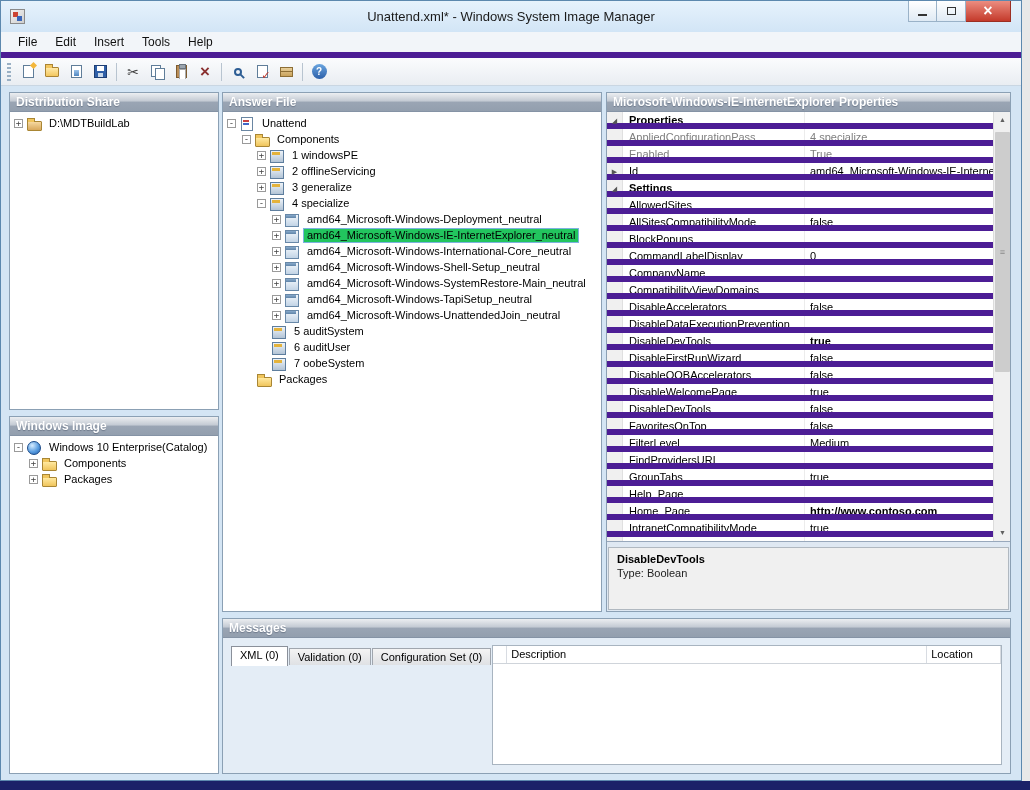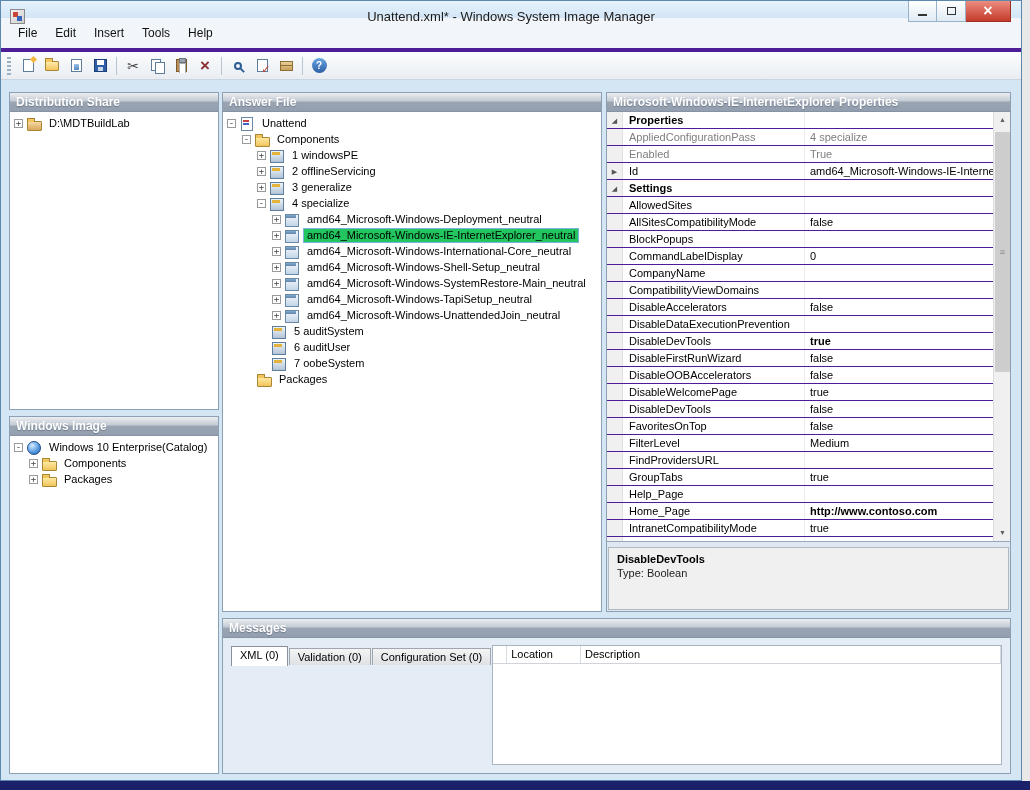--- a/index.html
+++ b/index.html
@@ -4,37 +4,37 @@
 <style>
   * { margin:0; padding:0; box-sizing:border-box; }
   html,body { width:1030px; height:790px; overflow:hidden; background:#e8e8e8;
               font-family:"Liberation Sans","DejaVu Sans",sans-serif; }
 
   .window { position:absolute; left:0; top:0; width:1022px; height:781px;
             background:#d4e5f4; border:1px solid #5c88ae; }
   .bottom-strip { position:absolute; left:0; top:781px; width:1030px; height:9px; background:#1b2168; }
 
   
-  .titlebar { position:relative; height:17px; background:linear-gradient(#e6f2fc,#d2e5f6);
+  .titlebar { position:relative; height:31px; background:linear-gradient(#e6f2fc,#d2e5f6);
               text-align:center; font-size:13px; line-height:31px; color:#1a1a1a; }
   .app-icon { position:absolute; left:9px; top:8px; width:15px; height:15px;
               background:linear-gradient(135deg,#f2f2f2,#cfcfcf); border:1px solid #8a8a8a; }
   .app-icon::before { content:""; position:absolute; left:2px; top:2px; width:5px; height:5px; background:#cc4433; }
   .app-icon::after  { content:""; position:absolute; right:2px; bottom:2px; width:5px; height:5px; background:#3a66b8; }
   .win-controls { position:absolute; right:10px; top:0; display:flex; }
   .wc { height:21px; width:29px; border:1px solid #9ab2c8; border-top:none;
         background:linear-gradient(#ffffff,#dfeaf4); display:flex; align-items:center; justify-content:center; }
   .wc + .wc { border-left:none; }
   .glyph-min { width:9px; height:2px; background:#333; margin-top:7px; }
   .glyph-max { width:9px; height:8px; border:1px solid #333; }
   .wc.close { width:45px; background:linear-gradient(#ec8d80,#c43a2b); border-color:#9c2f23; }
   .wc.close::before { content:"×"; color:#fff; font-size:16px; font-weight:bold; line-height:18px; }
 
   
-  .menubar { height:34px; background:#f2f5f9; border-bottom:4px solid #4c1d95;
+  .menubar { height:26px; background:#f2f5f9; border-bottom:6px solid #4c1d95;
              display:flex; align-items:center; padding-left:8px;text-align:center; }
   .menu-item { padding:3px 9px; font-size:12px; color:#111; cursor:default; }
   .toolbar { height:28px; background:linear-gradient(#fbfcfd,#e9edf2); border-bottom:1px solid #c9d6e2;
              display:flex; align-items:center; padding-left:6px; }
   .tb-grip { width:4px; height:18px; margin-right:5px;
              background:repeating-linear-gradient(#9ab0c4 0 2px, transparent 2px 4px); }
   .tb-sep { width:1px; height:18px; background:#b8c4d0; margin:0 4px; }
   .tb-btn { width:24px; height:23px; display:inline-flex; align-items:center; justify-content:center; }
   .tbi { display:inline-block; position:relative; }
   .tbi-new-file { width:11px; height:13px; background:#fff; border:1px solid #5f7d99; }
@@ -107,21 +107,21 @@
               background:linear-gradient(#f2f7fc,#c2d4e6); border:1px solid #6888a8; }
   .ti-component::after { content:""; position:absolute; left:1px; top:2px; width:10px; height:3px;
               background:linear-gradient(#88aacc,#5f84a8); }
   .tlabel { padding:0 3px; border:1px solid transparent; line-height:13px; }
   .tlabel.selected { background:#22c55e; border-color:#7db2e0; }
 
   
   .prop-body { flex:1; display:flex; flex-direction:column; background:#dfe8f2; }
   .pg-wrap { flex:none; height:430px; position:relative; background:#fff; border-bottom:1px solid #98a8bc; overflow:hidden; }
   .pg-rows { position:absolute; left:0; top:0; right:17px; }
-  .pg-row { display:flex; height:17px; line-height:16px; font-size:11px; border-bottom:1px solid #4c1d95; background:#fff; }
+  .pg-row { display:flex; height:17px; line-height:16px; font-size:11px; border-bottom:6px solid #4c1d95; background:#fff; }
   .pg-margin { flex:none; width:16px; background:#f0f0f0; border-right:1px solid #e0e0e0;
                text-align:center; font-size:7px; color:#555; line-height:17px; }
   .pg-name { flex:none; width:182px; padding-left:6px; overflow:hidden; white-space:nowrap; border-right:1px solid #ececec; color:#000; }
   .pg-value { flex:1; padding-left:5px; overflow:hidden; white-space:nowrap; color:#000; }
   .pg-section .pg-name { font-weight:bold; }
   .ro { color:#7f7f7f; }
   .boldval { font-weight:bold; }
   .vscroll { position:absolute; right:0; top:0; bottom:0; width:17px; background:#f0f0f0; border-left:1px solid #dcdcdc; }
   .vs-arrow { position:absolute; left:0; width:17px; height:16px; text-align:center; font-size:7px; color:#606060; line-height:16px; background:#f0f0f0; }
   .vs-arrow.up { top:0; } .vs-arrow.down { bottom:0; }
@@ -495,22 +495,22 @@
       <div class="panel-header">Messages</div>
       <div class="msg-body">
         <div class="tabs" id="msgTabs">
             <span class="tab active">XML (0)</span>
             <span class="tab">Validation (0)</span>
             <span class="tab">Configuration Set (0)</span>
           </div>
         <div class="msg-table">
           <div class="msg-header" id="msgHeader">
               <span class="mh-cell mh-spacer"></span>
+              <span class="mh-cell mh-desc">Description</span>
               <span class="mh-cell mh-loc">Location</span>
-              <span class="mh-cell mh-desc">Description</span>
             </div>
           <div class="msg-rows"></div>
         </div>
       </div>
     </div>
 
   </div>
 </div>
 <div class="bottom-strip"></div>
 

